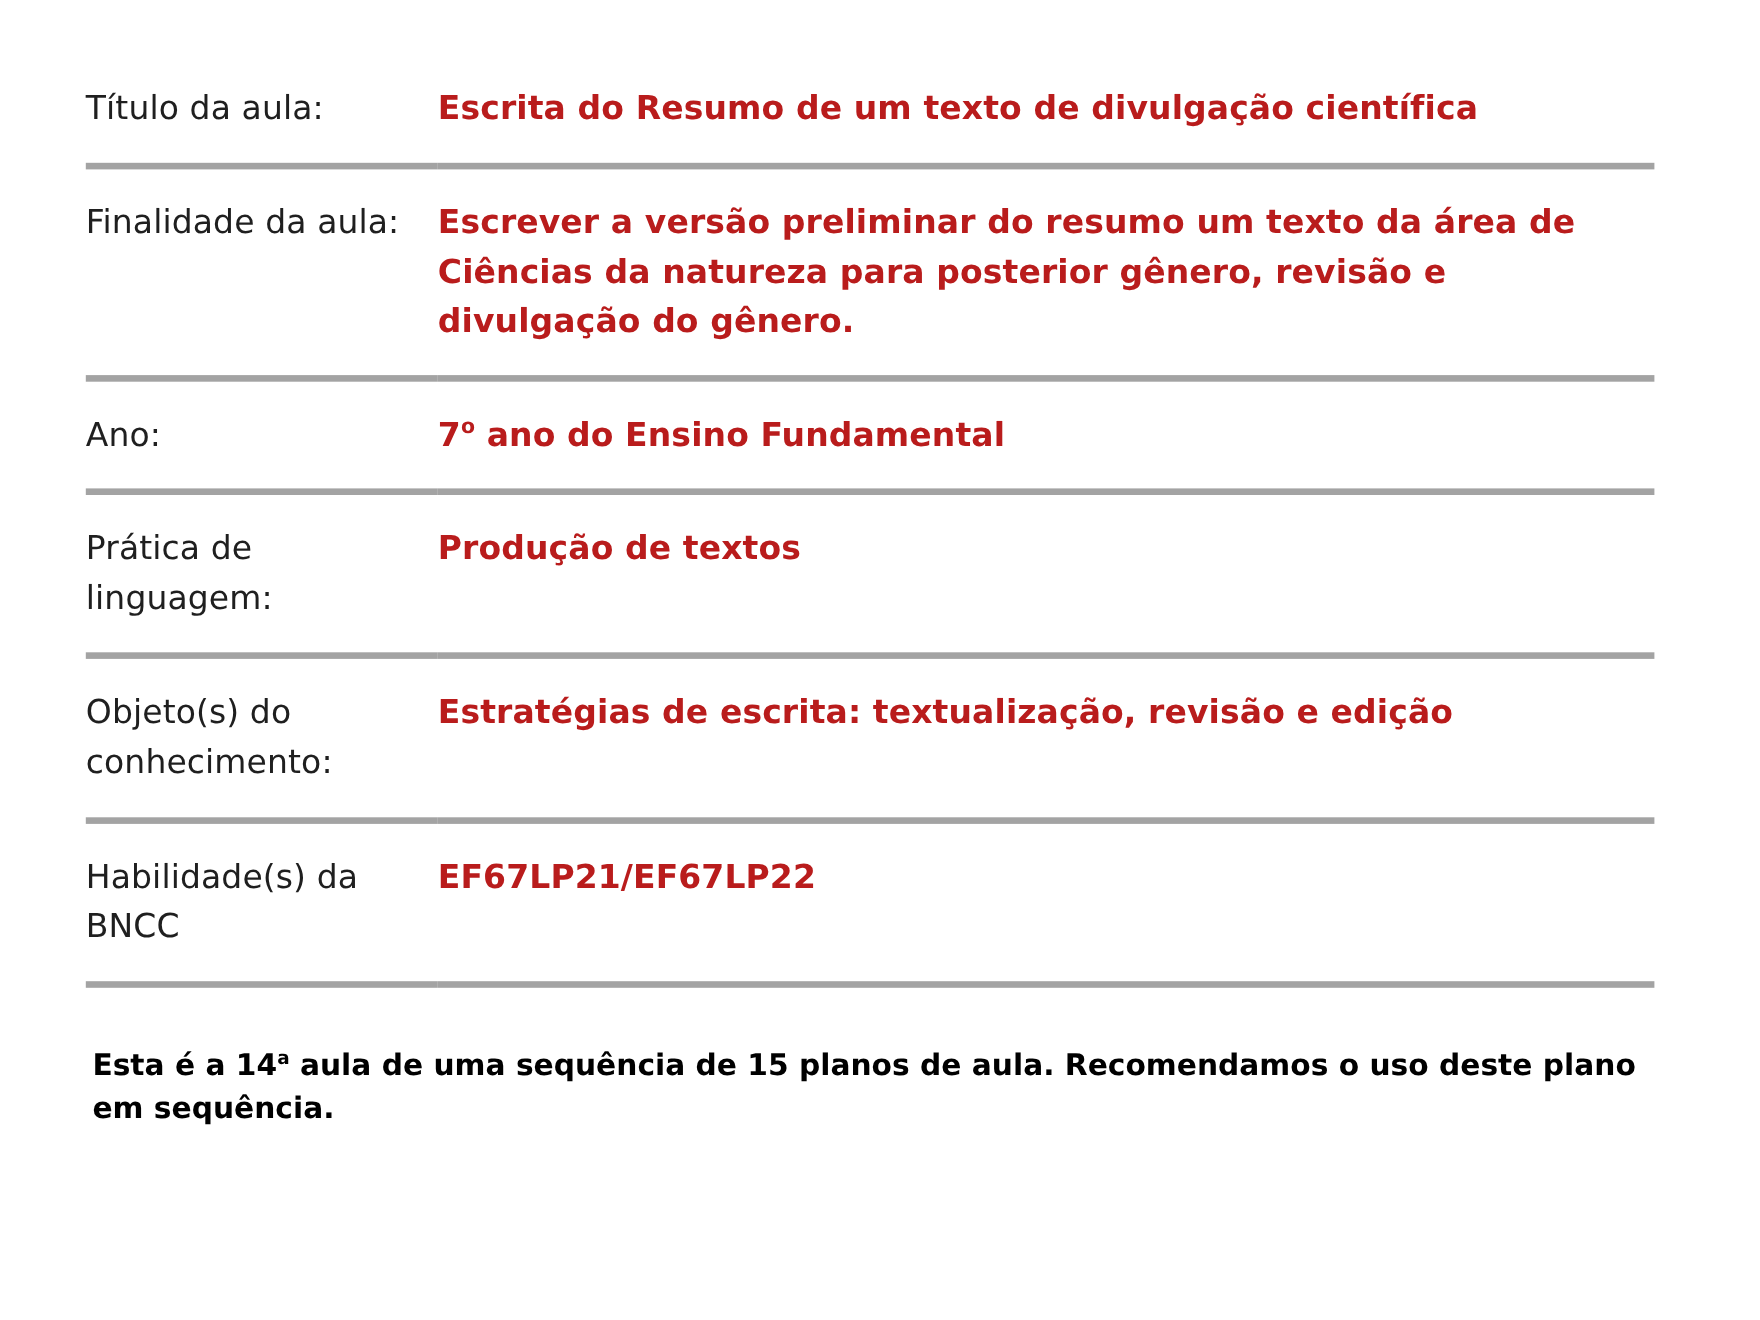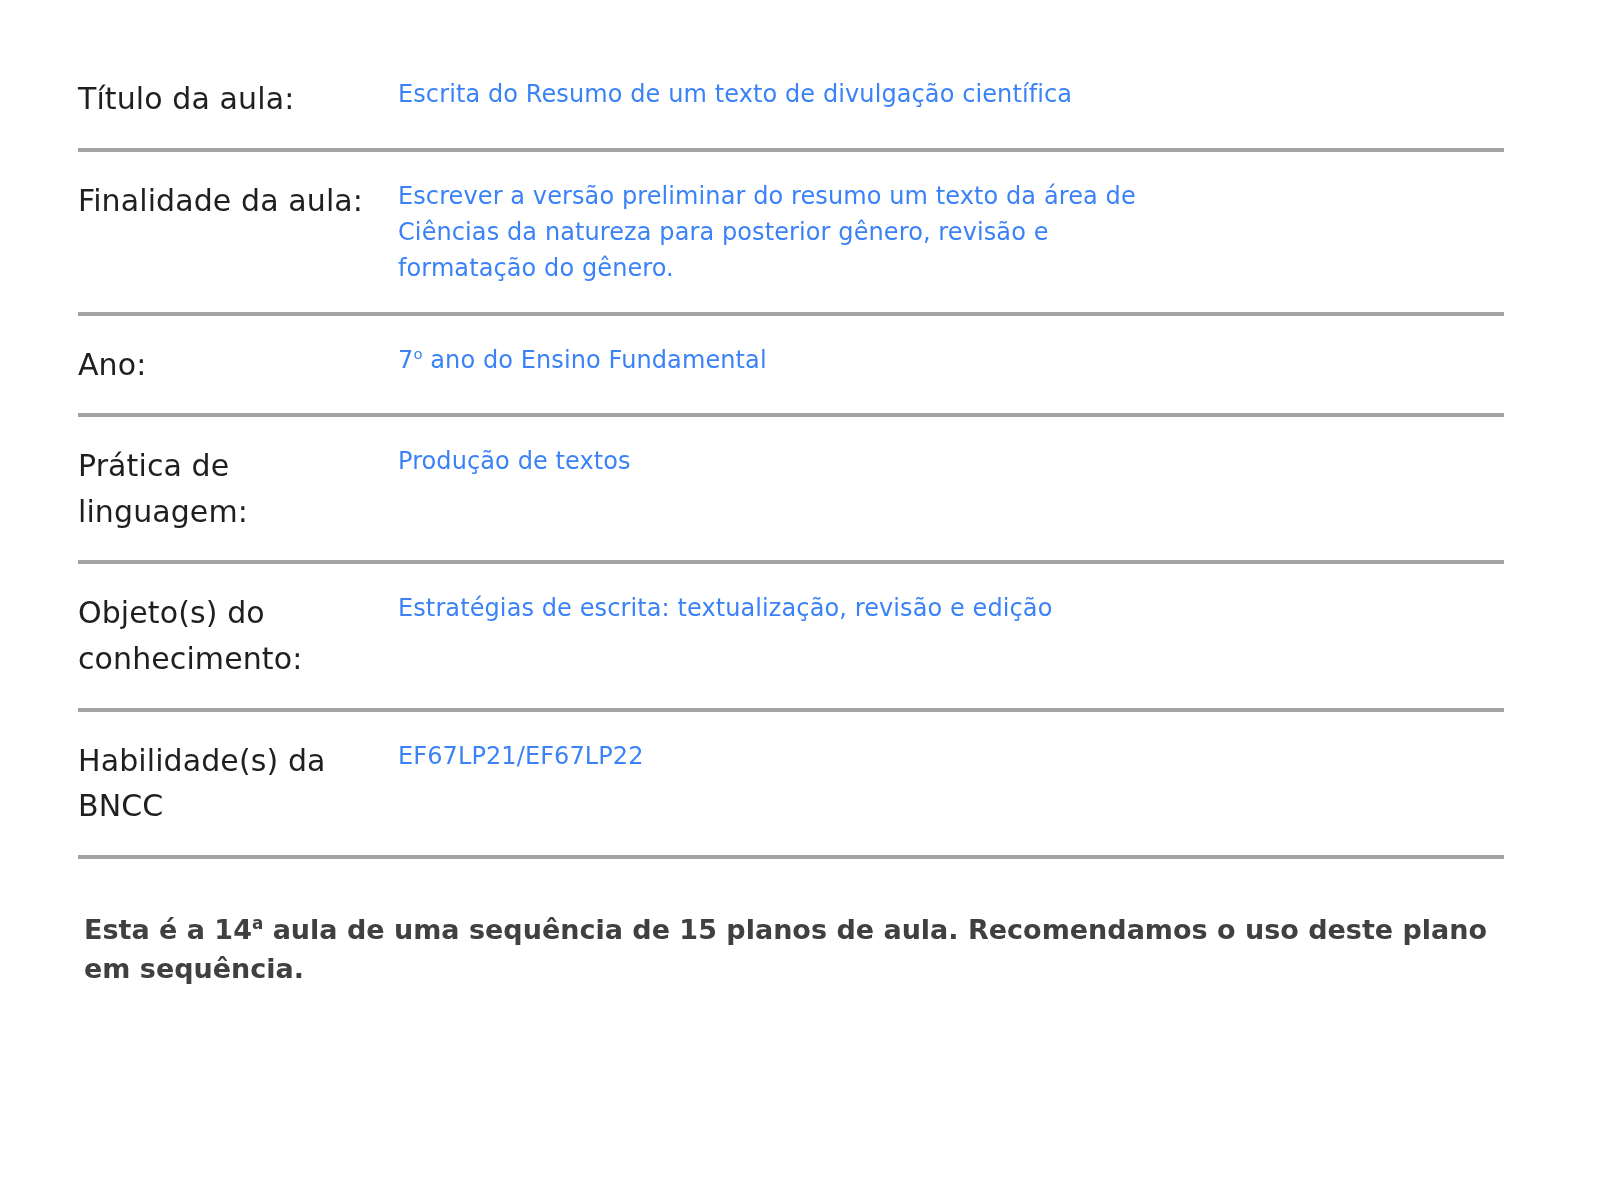--- a/index.html
+++ b/index.html
@@ -23,61 +23,61 @@
     padding: 52px 96px 0 78px;
   }
 
   .lesson-table {
     width: 100%;
     border-collapse: collapse;
     table-layout: fixed;
   }
 
   .lesson-table tr.data-row > td {
-    border-bottom: 4px solid #a3a3a3;
+    border-bottom: 6px solid #a3a3a3;
     padding: 26px 0 26px 0;
     vertical-align: top;
   }
 
   .lesson-table tr.data-row:first-child > td {
     padding-top: 24px;
   }
 
   .label-cell {
     width: 300px;
     padding-right: 20px !important;
     font-size: 30px;
     font-weight: 400;
     line-height: 1.52;
     color: #1f1f1f;
     letter-spacing: 0.1px;
   }
 
   .value-cell {
-    font-size: 24px;
-    font-weight: 400;
+    font-size: 30px;
+    font-weight: 700;
     line-height: 1.5;
-    color: #3b82f6;
+    color: #b91c1c;
     letter-spacing: 0.1px;
   }
 
   .value-cell .line {
     display: block;
   }
 
   .footnote-row > td {
     padding: 24px 0 0 0;
     vertical-align: top;
   }
 
   .footnote {
     font-size: 27px;
     font-weight: 700;
     line-height: 1.45;
-    color: #404040;
+    color: #000000;
     padding-left: 6px;
     max-width: 1430px;
   }
 
   sup.ord {
     font-size: 0.62em;
     vertical-align: super;
     line-height: 0;
   }
 </style>
@@ -98,21 +98,21 @@
       </tr>
 
       <tr class="data-row">
         <td class="label-cell">
           <span class="line">Finalidade da</span>
           <span class="line">aula:</span>
         </td>
         <td class="value-cell">
           <span class="line">Escrever  a versão preliminar do resumo um texto da área de</span>
           <span class="line">Ciências da natureza para posterior gênero, revisão e</span>
-          <span class="line">formatação do gênero.</span>
+          <span class="line">divulgação do gênero.</span>
         </td>
       </tr>
 
       <tr class="data-row">
         <td class="label-cell">
           <span>Ano:</span>
         </td>
         <td class="value-cell">
           <span class="line"><span>7</span><sup class="ord">o</sup><span> ano do Ensino Fundamental</span></span>
         </td>

